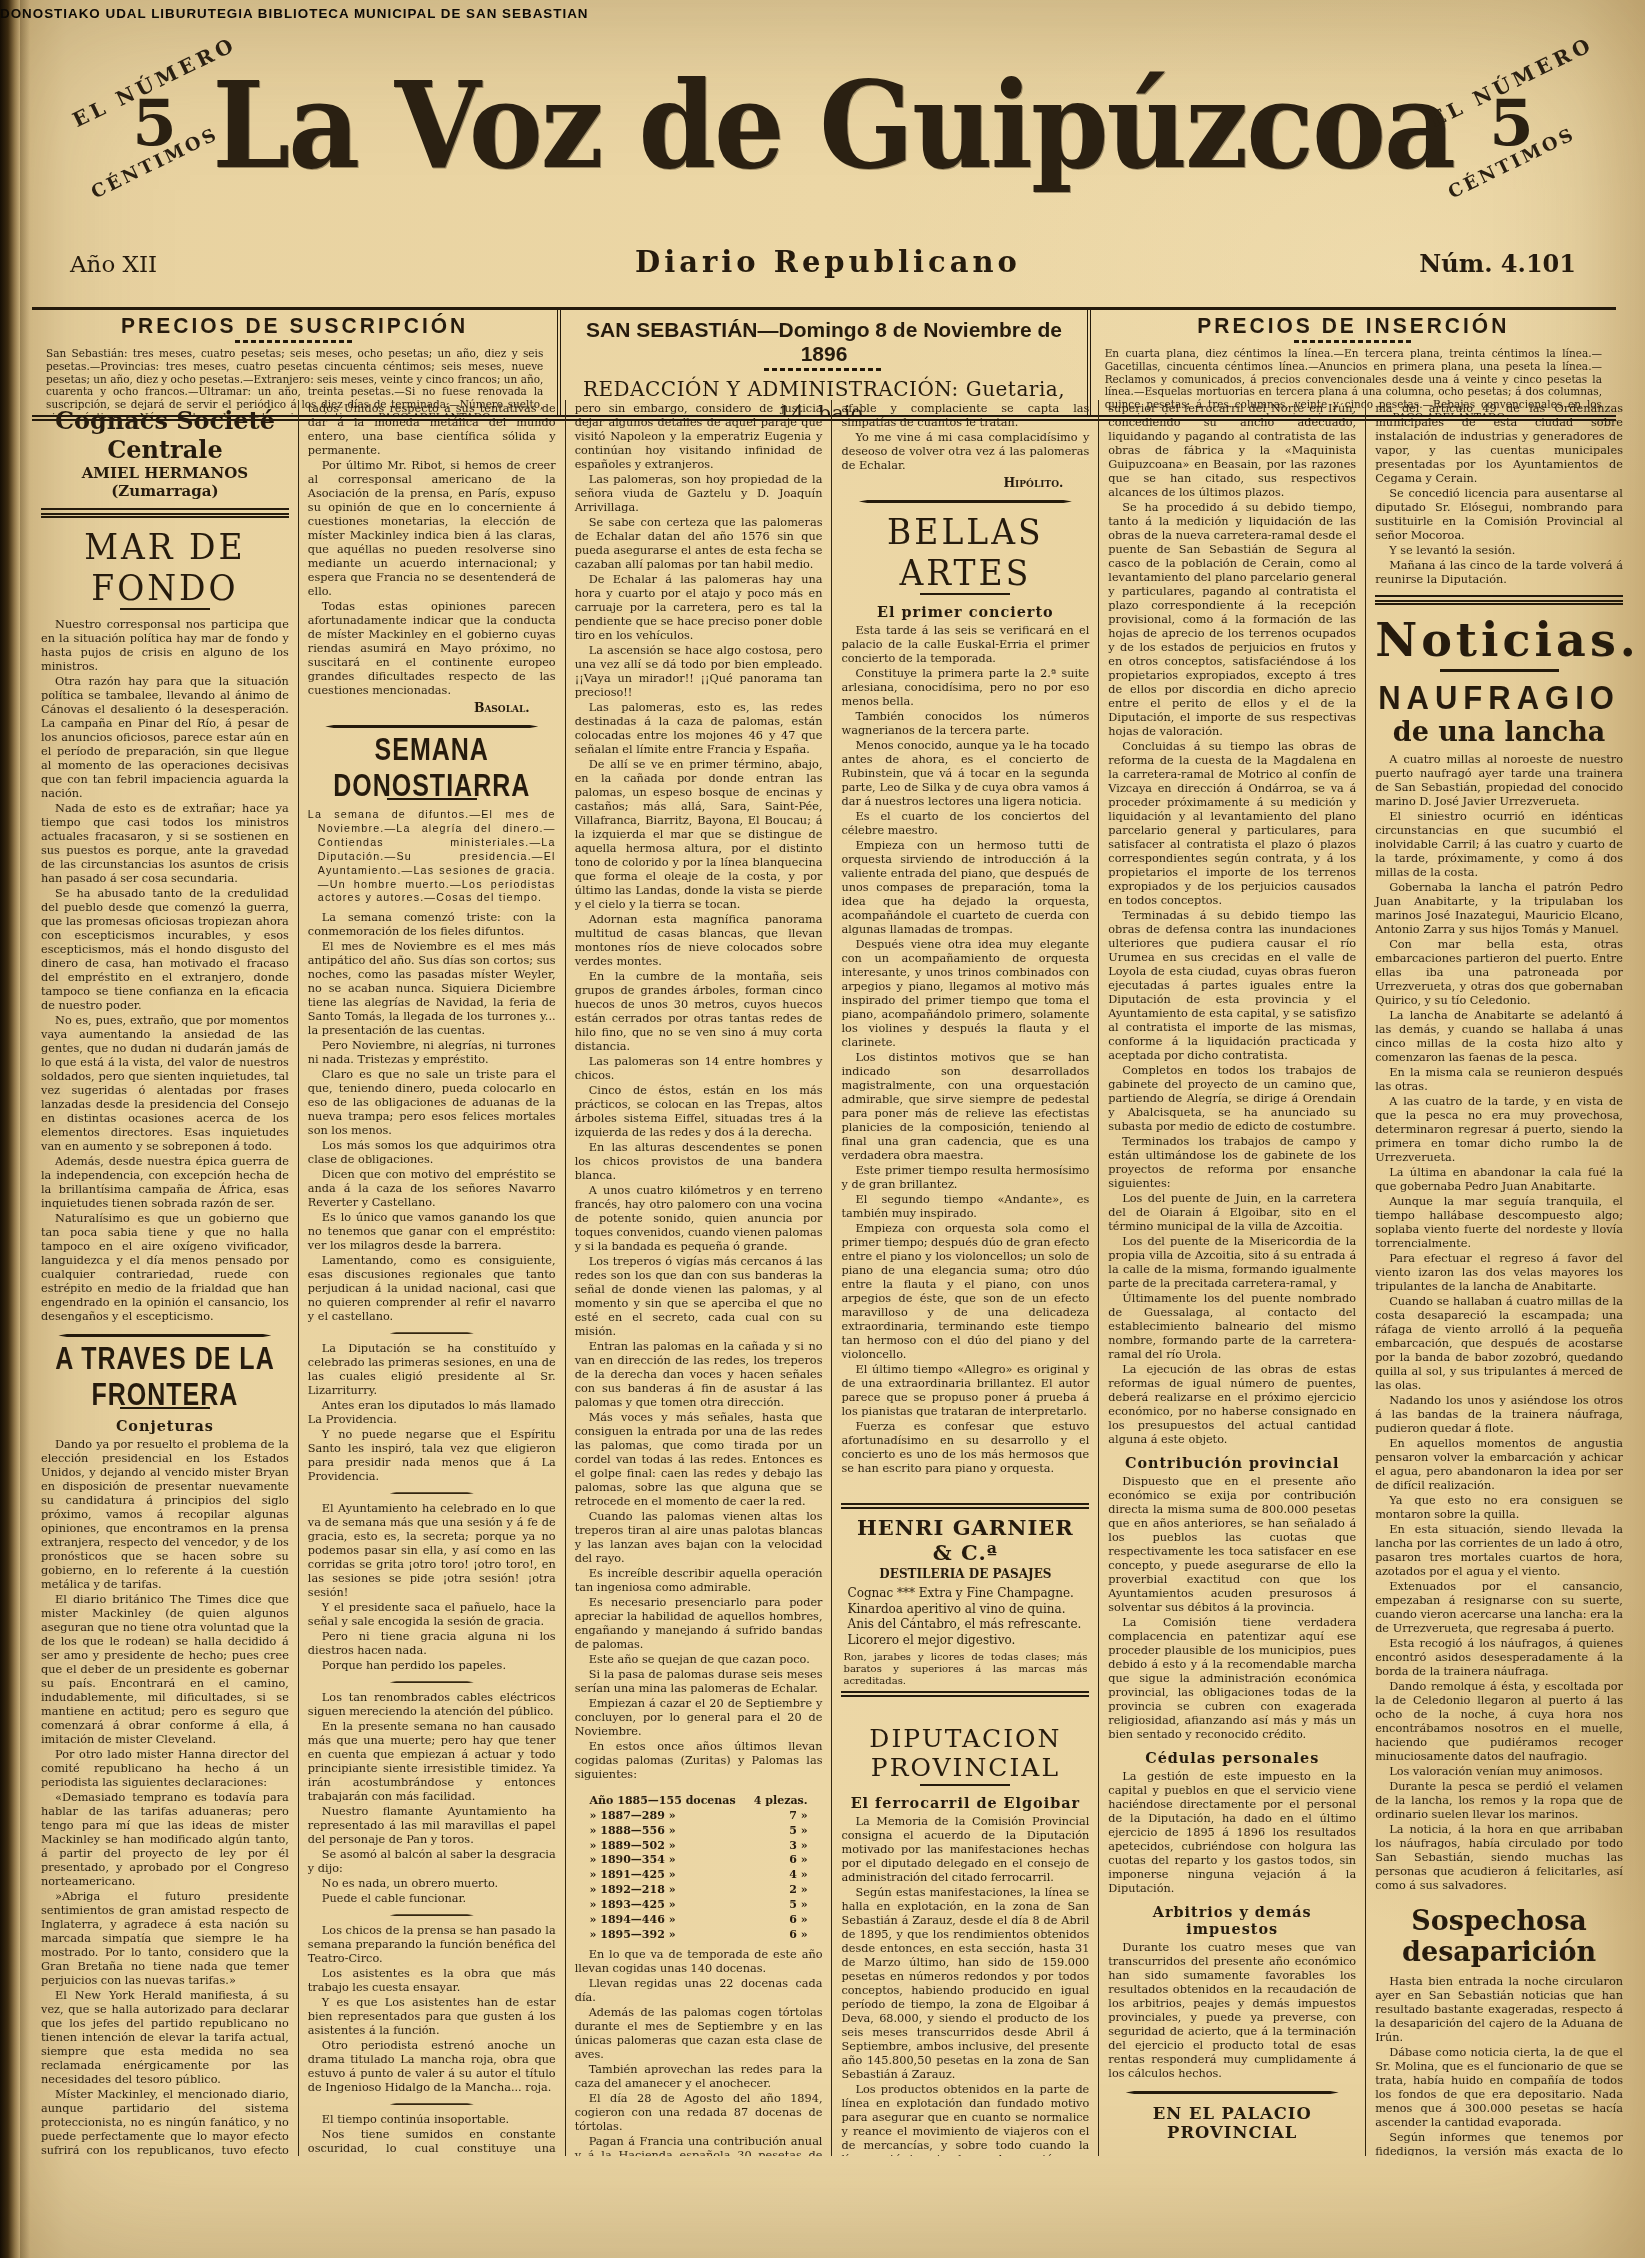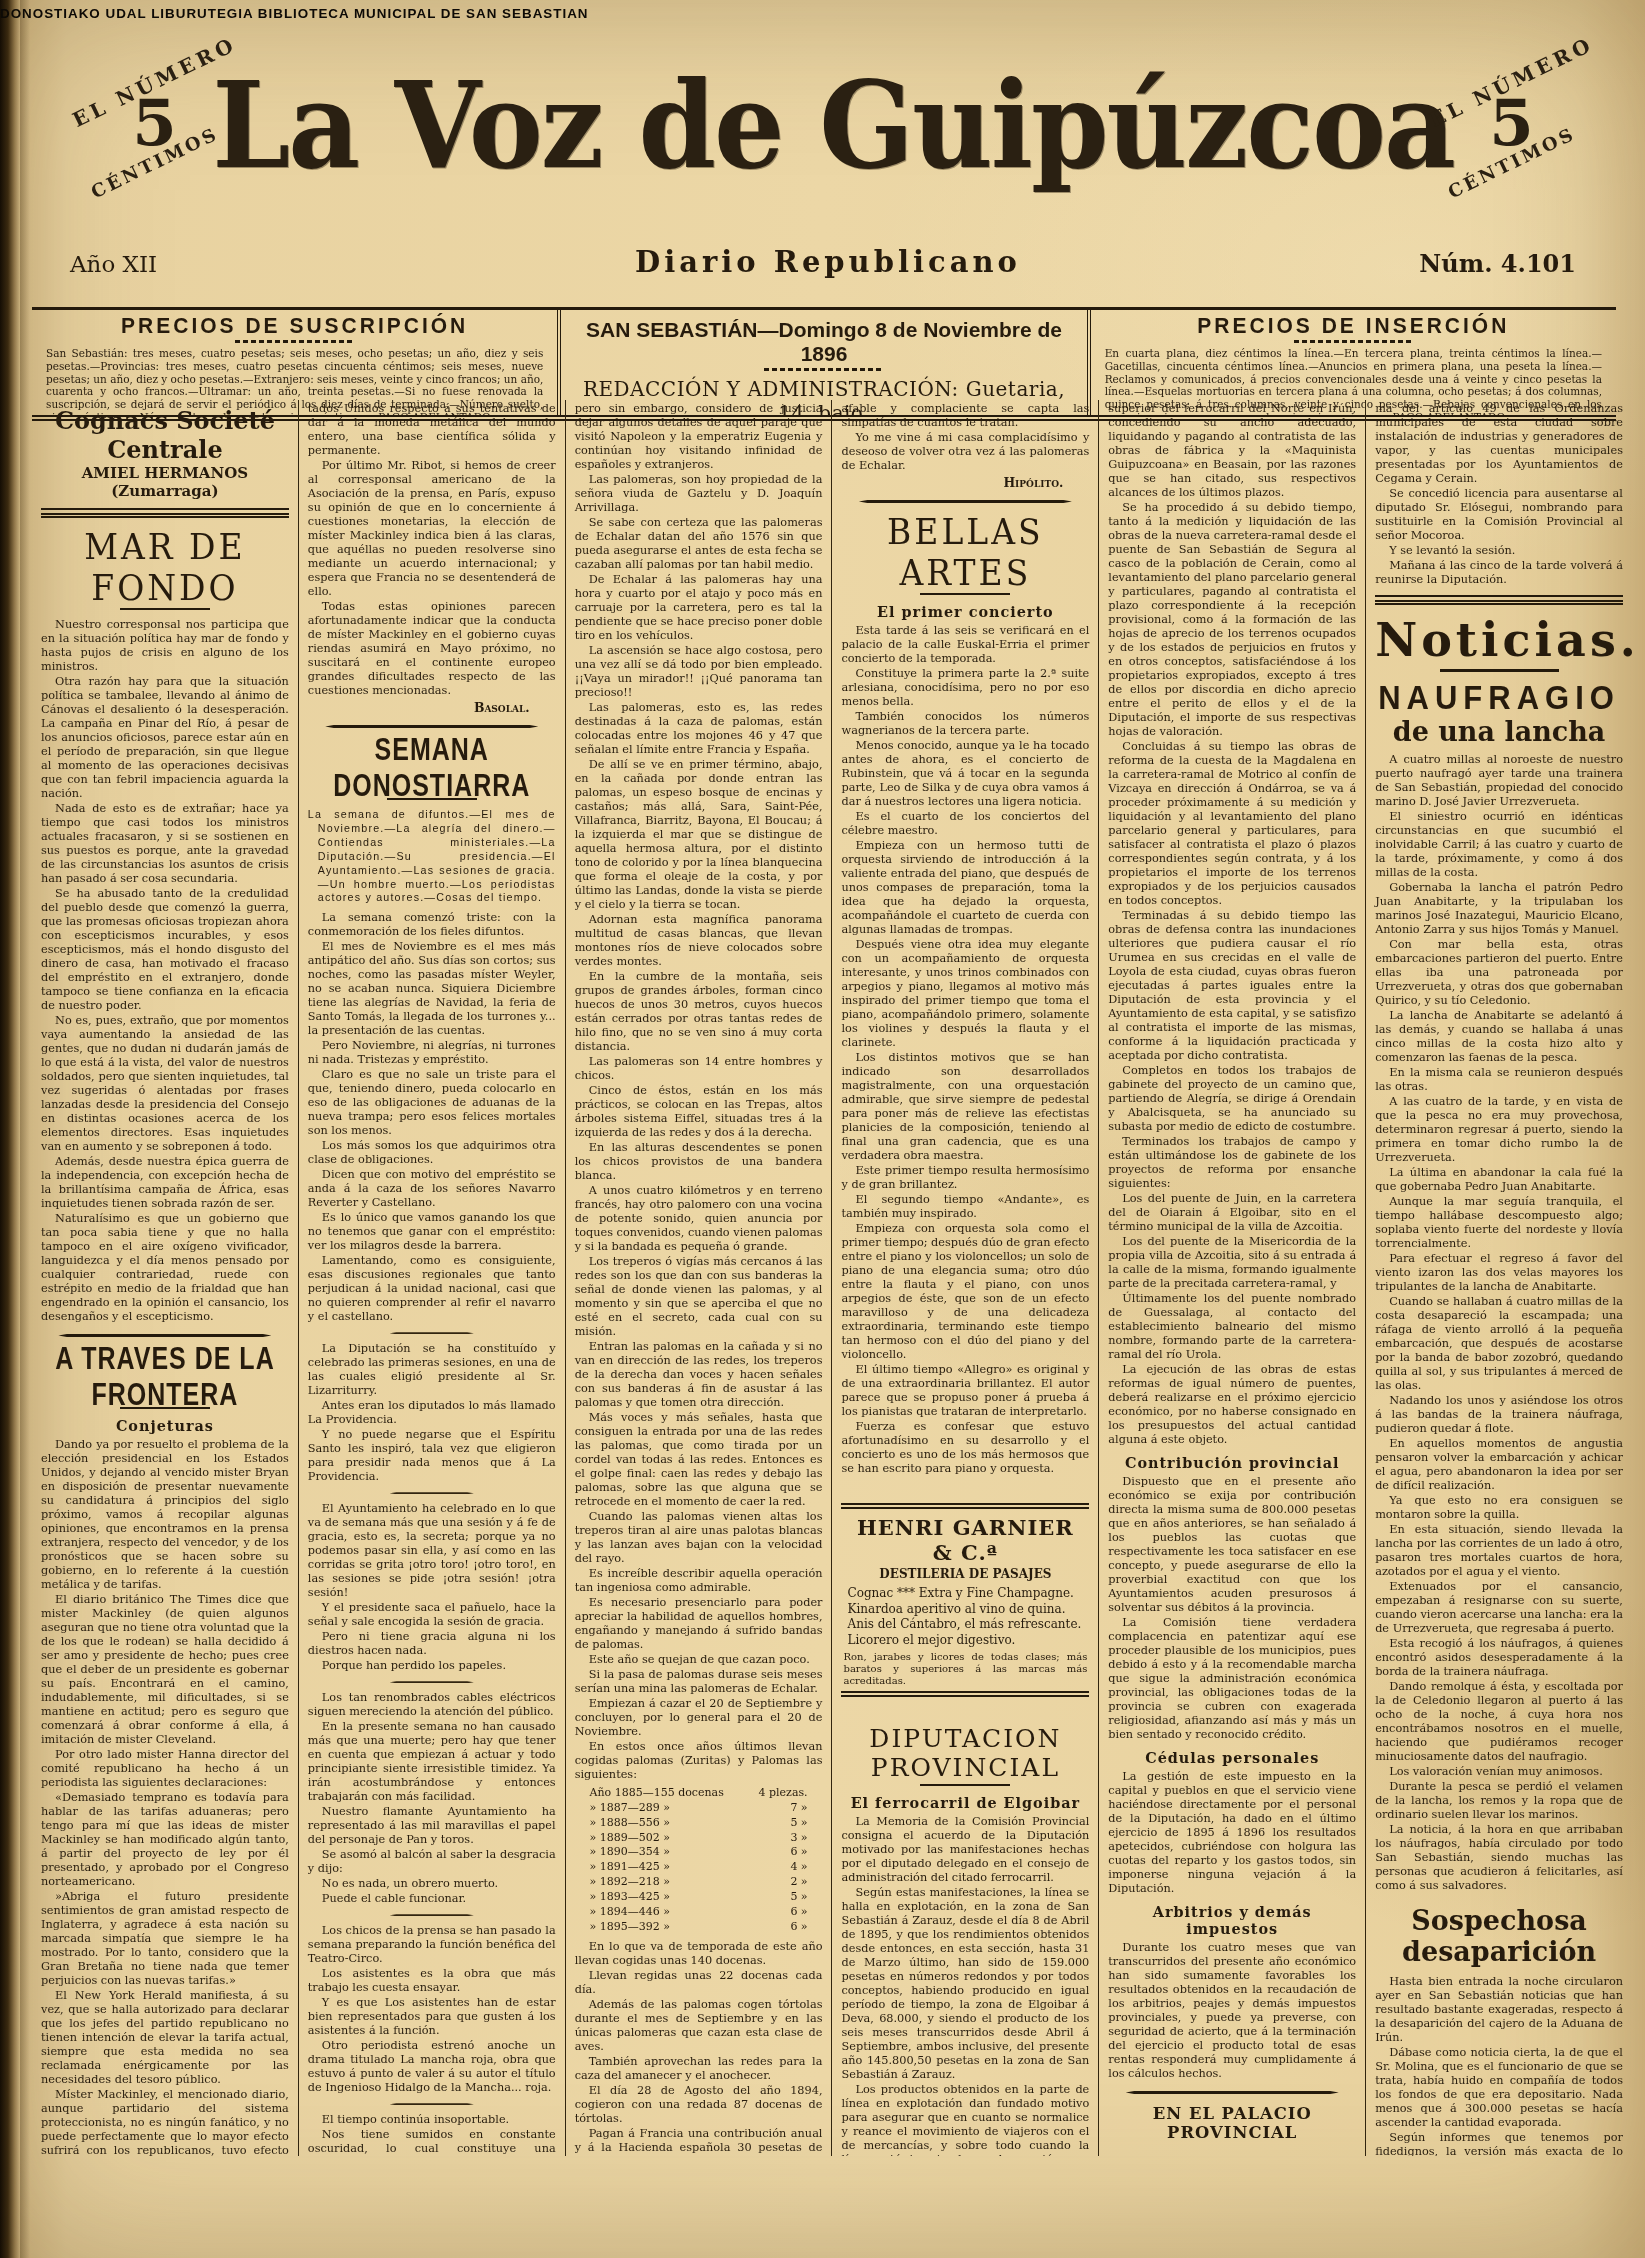--- a/index.html
+++ b/index.html
@@ -82,21 +82,21 @@
     clip-path:polygon(0 50%,8% 0,92% 0,100% 50%,92% 100%,8% 100%);}
   .drule{border-top:2px solid #241a0c;border-bottom:5px double #241a0c;height:3px;margin:8px 0;}
   .ad-title{text-align:center;font-size:24px;font-weight:bold;margin:4px 0 0;}
   .ad-sub{text-align:center;font-size:15px;font-weight:bold;margin:0 0 6px;}
   .adbox{border-top:6px double #241a0c;border-bottom:6px double #241a0c;
     padding:6px 2px 4px;margin:27px 0;}
   .adbox .l0{text-align:center;font-size:21px;font-weight:bold;letter-spacing:1px;}
   .adbox .l1{text-align:center;font-size:12px;font-variant:small-caps;font-weight:bold;margin:2px 0 5px;}
   .adbox .ln{font-size:12px;line-height:1.3;text-align:left;padding-left:4px;}
   .adbox .lfine{font-size:10px;line-height:1.2;text-align:justify;margin-top:3px;}
-  .tbl{margin:4px auto 6px;font-size:11px;line-height:1.35;width:88%;}
+  .tbl{margin:12px auto 6px;font-size:11px;line-height:1.35;width:88%;font-weight:bold;}
   .tbl .trow{display:flex;justify-content:space-between;white-space:nowrap;}
 </style>
 </head>
 <body>
 
 <div class="page">
   <div class="spine"></div>
   <div class="spine-edge"></div>
 
   <div class="stamp">DONOSTIAKO UDAL LIBURUTEGIA   BIBLIOTECA MUNICIPAL DE SAN SEBASTIAN</div>

